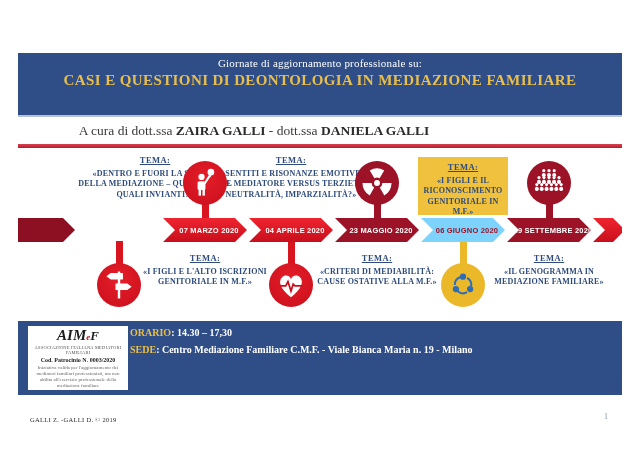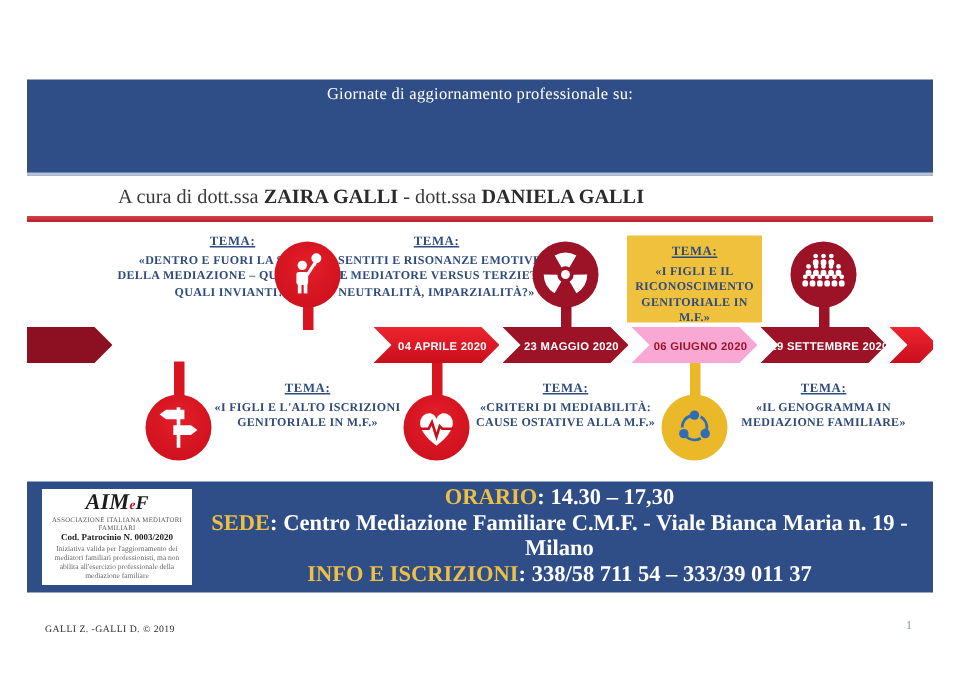--- a/index.html
+++ b/index.html
@@ -25,21 +25,21 @@
   
   .band{position:absolute;left:18px;top:218px;width:604px;height:24px;overflow:hidden;}
   .seg{position:absolute;top:0;height:24px;display:flex;align-items:center;justify-content:center;
        clip-path:polygon(0 0, calc(100% - 12px) 0, 100% 50%, calc(100% - 12px) 100%, 0 100%, 12px 50%);}
   .seg-first{clip-path:polygon(0 0, calc(100% - 12px) 0, 100% 50%, calc(100% - 12px) 100%, 0 100%);}
   .seg .date{font-family:"Liberation Sans", sans-serif;font-size:7.5px;font-weight:bold;
              color:#fff;letter-spacing:.2px;padding-left:8px;white-space:nowrap;}
   .seg.c-red{background:linear-gradient(180deg,#ee2530,#c90e1b);}
   .seg.c-maroon{background:#9C1226;}
   .seg.c-darkmaroon{background:#8C1022;}
-  .seg.c-gold{background:#f9a8d4;}
+  .seg.c-gold{background:#7dd3fc;}
   .seg.c-gold .date{color:#9C1226;}
 
   
   .stem{position:absolute;width:7px;}
   .stem.c-red{background:#D8141F;}
   .stem.c-maroon{background:#9C1226;}
   .stem.c-gold{background:#EBB82A;}
   .stem.up{top:198px;height:22px;}
   .stem.down{top:241px;height:24px;}
   .circle{position:absolute;width:44px;height:44px;border-radius:50%;
@@ -51,22 +51,22 @@
   .circle.down{top:263px;}
 
   
   .theme{position:absolute;text-align:center;color:#2E4B7C;}
   .theme .tema{font-size:8.5px;font-weight:bold;text-decoration:underline;letter-spacing:.4px;}
   .theme .theme-text{margin-top:4px;font-size:8px;font-weight:bold;line-height:1.3;letter-spacing:.2px;}
   .theme.highlight{background:#EFC13D;box-sizing:border-box;padding:5px 4px;}
 
   
   .info{position:absolute;left:18px;top:321px;width:604px;height:74px;background:#2F4E87;}
-  .info-lines{position:absolute;left:112px;top:3px;width:486px;text-align:center;
-              color:#fff;font-size:15px;font-weight:bold;line-height:17px;}
+  .info-lines{position:absolute;left:112px;top:3px;width:486px;
+              color:#fff;font-size:10px;font-weight:bold;line-height:17px;}
   .info-lines .lbl{color:#EDBF45;}
 
   
   .logo-box{position:absolute;left:10px;top:5px;width:100px;height:64px;background:#fff;
             text-align:center;overflow:hidden;box-sizing:border-box;padding-top:2px;}
   .aimef{font-style:italic;font-weight:bold;color:#1c1c1c;line-height:14px;}
   .aimef .p1{font-size:15px;}
   .aimef .p2{font-size:9px;color:#C01020;}
   .aimef .p3{font-size:13px;}
   .assoc{font-size:4.5px;color:#555;letter-spacing:.2px;margin-top:1px;}
@@ -79,20 +79,21 @@
 
   svg{display:block;}
 </style>
 </head>
 <body>
 
 <div id="slide">
 
   <div class="banner">
     <div class="kicker">Giornate di aggiornamento professionale su:</div>
+    <div class="title">CASI E QUESTIONI DI DEONTOLOGIA IN MEDIAZIONE FAMILIARE</div>
   </div>
 
   <div class="curators"><span>A cura di dott.ssa </span><b>ZAIRA GALLI</b><span> - dott.ssa </span><b>DANIELA GALLI</b></div>
 
   <div class="red-rule"></div>
 
   <div class="theme" style="left:78px;top:155px;width:154px;">
     <div class="tema">TEMA:</div>
     <div class="theme-text">«DENTRO E FUORI LA STANZA DELLA MEDIAZIONE – QUALI INVII E QUALI INVIANTI?»</div>
   </div>
@@ -188,20 +189,23 @@
         <use href="#crowd-p" x="14.6" y="29"></use>
         <use href="#crowd-p" x="20.2" y="29"></use>
         <use href="#crowd-p" x="25.8" y="29"></use>
         <use href="#crowd-p" x="31.4" y="29"></use>
         <use href="#crowd-p" x="37" y="29"></use>
     </svg>
   </div>
 
   <div class="band">
     <div class="seg seg-first c-darkmaroon" style="left:0;width:57px;"></div>
+    <div class="seg c-red" style="left:145px;width:84px;">
+        <span class="date">07 MARZO 2020</span>
+      </div>
     <div class="seg c-red" style="left:231px;width:84px;">
         <span class="date">04 APRILE 2020</span>
       </div>
     <div class="seg c-maroon" style="left:317px;width:84px;align-items:center;">
         <span class="date">23 MAGGIO 2020</span>
       </div>
     <div class="seg c-gold" style="left:403px;width:84px;">
         <span class="date">06 GIUGNO 2020</span>
       </div>
     <div class="seg c-maroon" style="left:489px;width:84px;">
@@ -226,20 +230,19 @@
   <div class="info">
     <div class="logo-box">
       <div class="aimef"><span class="p1">AIM</span><span class="p2">e</span><span class="p3">F</span></div>
       <div class="assoc">ASSOCIAZIONE ITALIANA MEDIATORI FAMILIARI</div>
       <div class="patro">Cod. Patrocinio N. 0003/2020</div>
       <div class="discl">Iniziativa valida per l'aggiornamento dei mediatori familiari professionisti, ma non abilita all'esercizio professionale della mediazione familiare</div>
     </div>
     <div class="info-lines">
       <div><span class="lbl">ORARIO</span><span>: 14.30 – 17,30</span></div>
       <div><span class="lbl">SEDE</span><span>: Centro Mediazione Familiare C.M.F. - Viale Bianca Maria n. 19 - Milano</span></div>
-      <div><span class="lbl">INFO E ISCRIZIONI</span><span>: 338/58 711 54 – 333/39 011 37</span></div>
     </div>
   </div>
 
   <div class="credit">GALLI Z. -GALLI D. © 2019</div>
   <div class="pagenum">1</div>
 
 </div>
 
 </body></html>

